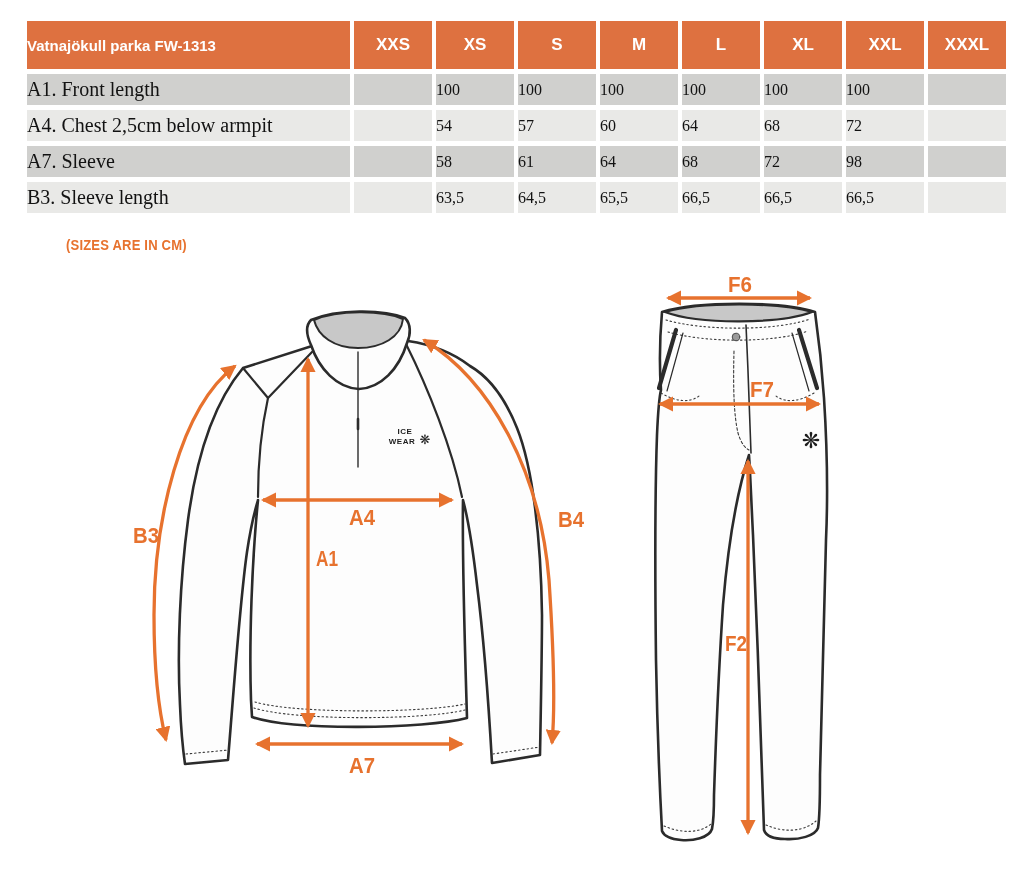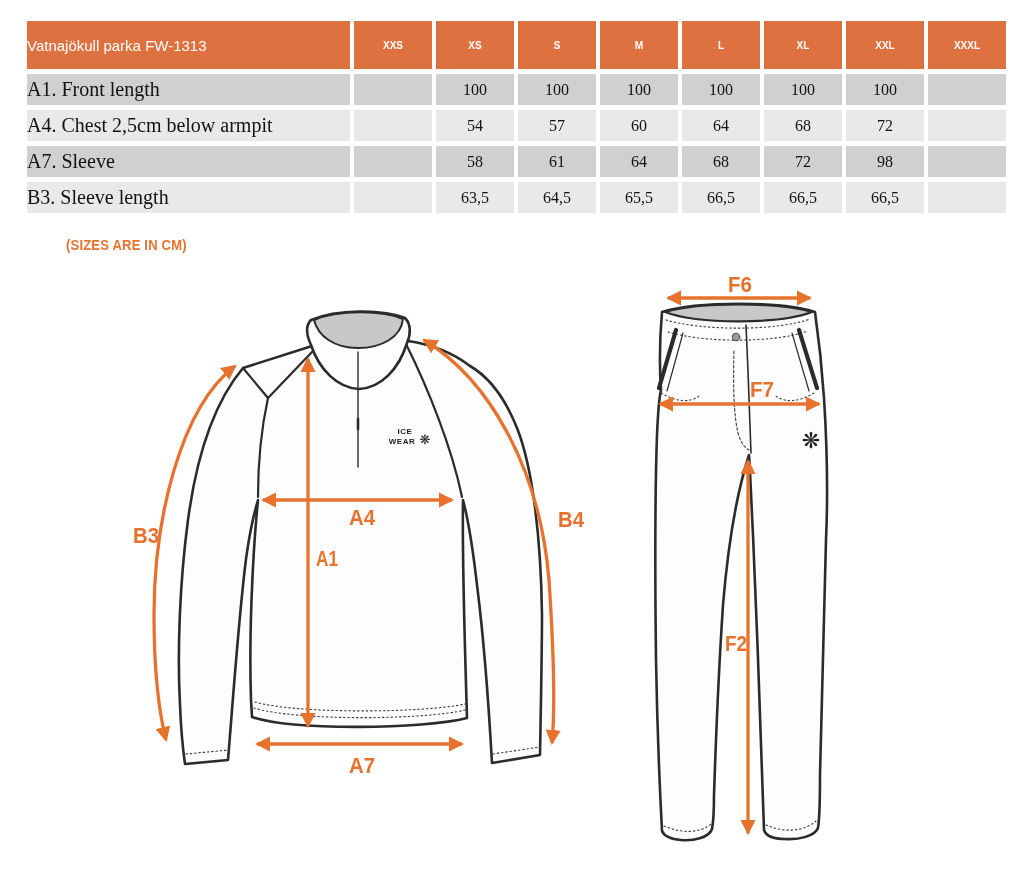--- a/index.html
+++ b/index.html
@@ -2,27 +2,27 @@
 <html><head>
 <meta charset="utf-8">
 <style>
   html,body{margin:0;padding:0;background:#fff;}
   .sheet{position:relative;width:1029px;height:884px;background:#ffffff;overflow:hidden;
          font-family:"Liberation Sans",sans-serif;}
   
   table.size-chart{position:absolute;left:23px;top:16px;border-collapse:separate;border-spacing:4px 5px;table-layout:fixed;}
   table.size-chart th,table.size-chart td{padding:0;vertical-align:middle;}
   th.title-cell{width:323px;height:48px;background:#DE7140;color:#ffffff;
-                font-size:15px;font-weight:normal;text-align:left;padding-left:38px;
+                font-size:15px;font-weight:bold;text-align:left;padding-left:38px;
                 font-family:"Liberation Sans",sans-serif;}
-  th.size-col{width:78px;height:48px;background:#DE7140;color:#ffffff;font-size:10px;
+  th.size-col{width:78px;height:48px;background:#DE7140;color:#ffffff;font-size:17px;
               font-weight:bold;text-align:center;font-family:"Liberation Sans",sans-serif;}
   td.label-cell{height:31px;text-align:left;padding-left:38px;
                 font-family:"Liberation Serif",serif;font-size:20px;color:#121212;}
-  td.value-cell{height:31px;text-align:center;font-family:"Liberation Serif",serif;
+  td.value-cell{height:31px;text-align:left;font-family:"Liberation Serif",serif;
                 font-size:16px;color:#121212;}
   tr.dark td{background:#D0D0CE;}
   tr.light td{background:#E9E9E7;}
   
   .sizes-note{position:absolute;left:66px;top:237px;color:#E7722E;font-size:14.5px;
               font-weight:700;letter-spacing:.2px;display:inline-block;
               transform:scaleX(.9);transform-origin:left center;}
   
   svg.diagram{position:absolute;left:0;top:0;}
   .dimlabel{fill:#E7722E;font-family:"Liberation Sans",sans-serif;font-size:22px;font-weight:600;}

